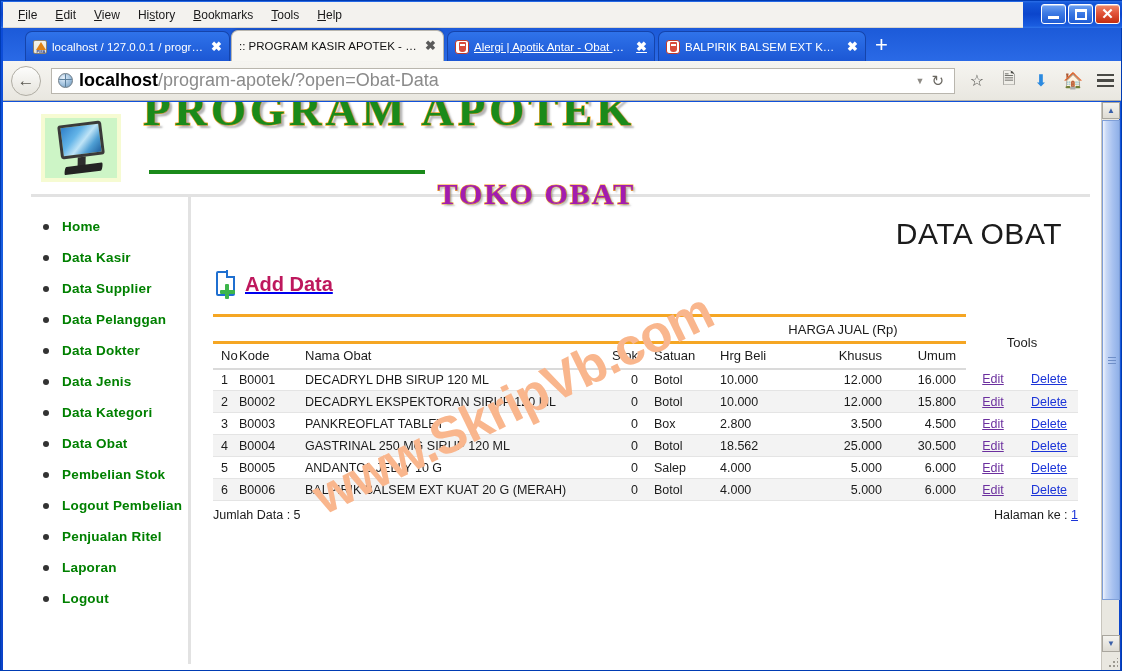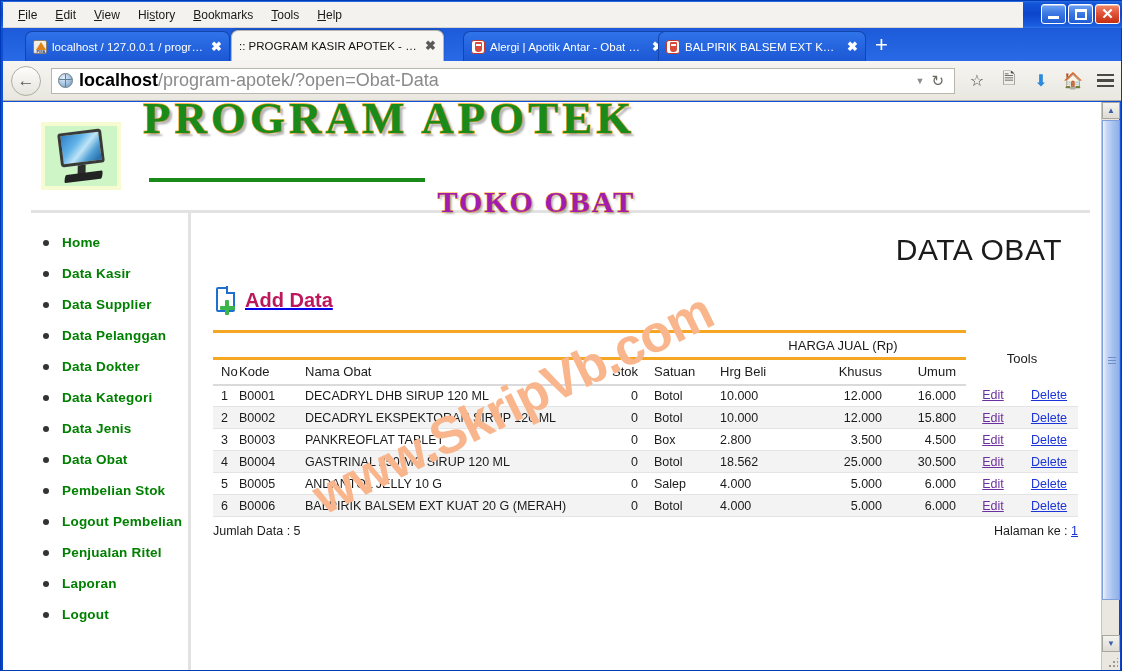--- a/index.html
+++ b/index.html
@@ -151,21 +151,21 @@
 
   
   #viewport {
     position: absolute; left: 2px; top: 101px;
     width: 1101px; height: 568px; background: #ffffff;
     overflow: hidden;
   }
 
   
   #siteheader {
-    height: 108px; display: flex; align-items: center; padding-left: 38px;
+    height: 92px; display: flex; align-items: center; padding-left: 38px;
     position: relative;
   }
   #logo-box {
     width: 80px; height: 68px; background: #cdf5c6;
     border: 4px solid #f6fbd2; flex: 0 0 80px;
     display: flex; align-items: center; justify-content: center;
     position: relative;
   }
   .monitor { position: relative; width: 54px; height: 50px; transform: rotate(-7deg); }
   .mon-screen {
@@ -376,21 +376,21 @@
   <div id="tabstrip">
     <div class="tab inactive" style="left:22px; width:205px;">
       <span class="favicon pma"></span>
       <span class="tab-label">localhost / 127.0.0.1 / progra...</span>
       <span class="tab-close">✖</span>
     </div>
     <div class="tab active" style="left:228px; width:213px;">
       <span class="tab-label">:: PROGRAM KASIR APOTEK - 3 L...</span>
       <span class="tab-close">✖</span>
     </div>
-    <div class="tab inactive" style="left:460px; width:208px;">
+    <div class="tab inactive" style="left:444px; width:208px;text-decoration:underline;">
       <span class="favicon doc"></span>
       <span class="tab-label">Alergi | Apotik Antar - Obat O...</span>
       <span class="tab-close">✖</span>
     </div>
     <div class="tab inactive" style="left:655px; width:208px;">
       <span class="favicon doc"></span>
       <span class="tab-label">BALPIRIK BALSEM EXT KUAT ...</span>
       <span class="tab-close">✖</span>
     </div>
     <div id="newtab" style="left:872px;">+</div>
@@ -458,25 +458,25 @@
           <li>
               <span class="bullet"></span>
               <a class="navlink" href="#">Data Pelanggan</a>
             </li>
           <li>
               <span class="bullet"></span>
               <a class="navlink" href="#">Data Dokter</a>
             </li>
           <li>
               <span class="bullet"></span>
+              <a class="navlink" href="#">Data Jenis</a>
+            </li>
+          <li>
+              <span class="bullet"></span>
               <a class="navlink" href="#">Data Kategori</a>
-            </li>
-          <li>
-              <span class="bullet"></span>
-              <a class="navlink" href="#">Data Jenis</a>
             </li>
           <li>
               <span class="bullet"></span>
               <a class="navlink" href="#">Data Obat</a>
             </li>
           <li>
               <span class="bullet"></span>
               <a class="navlink" href="#">Pembelian Stok</a>
             </li>
           <li>

